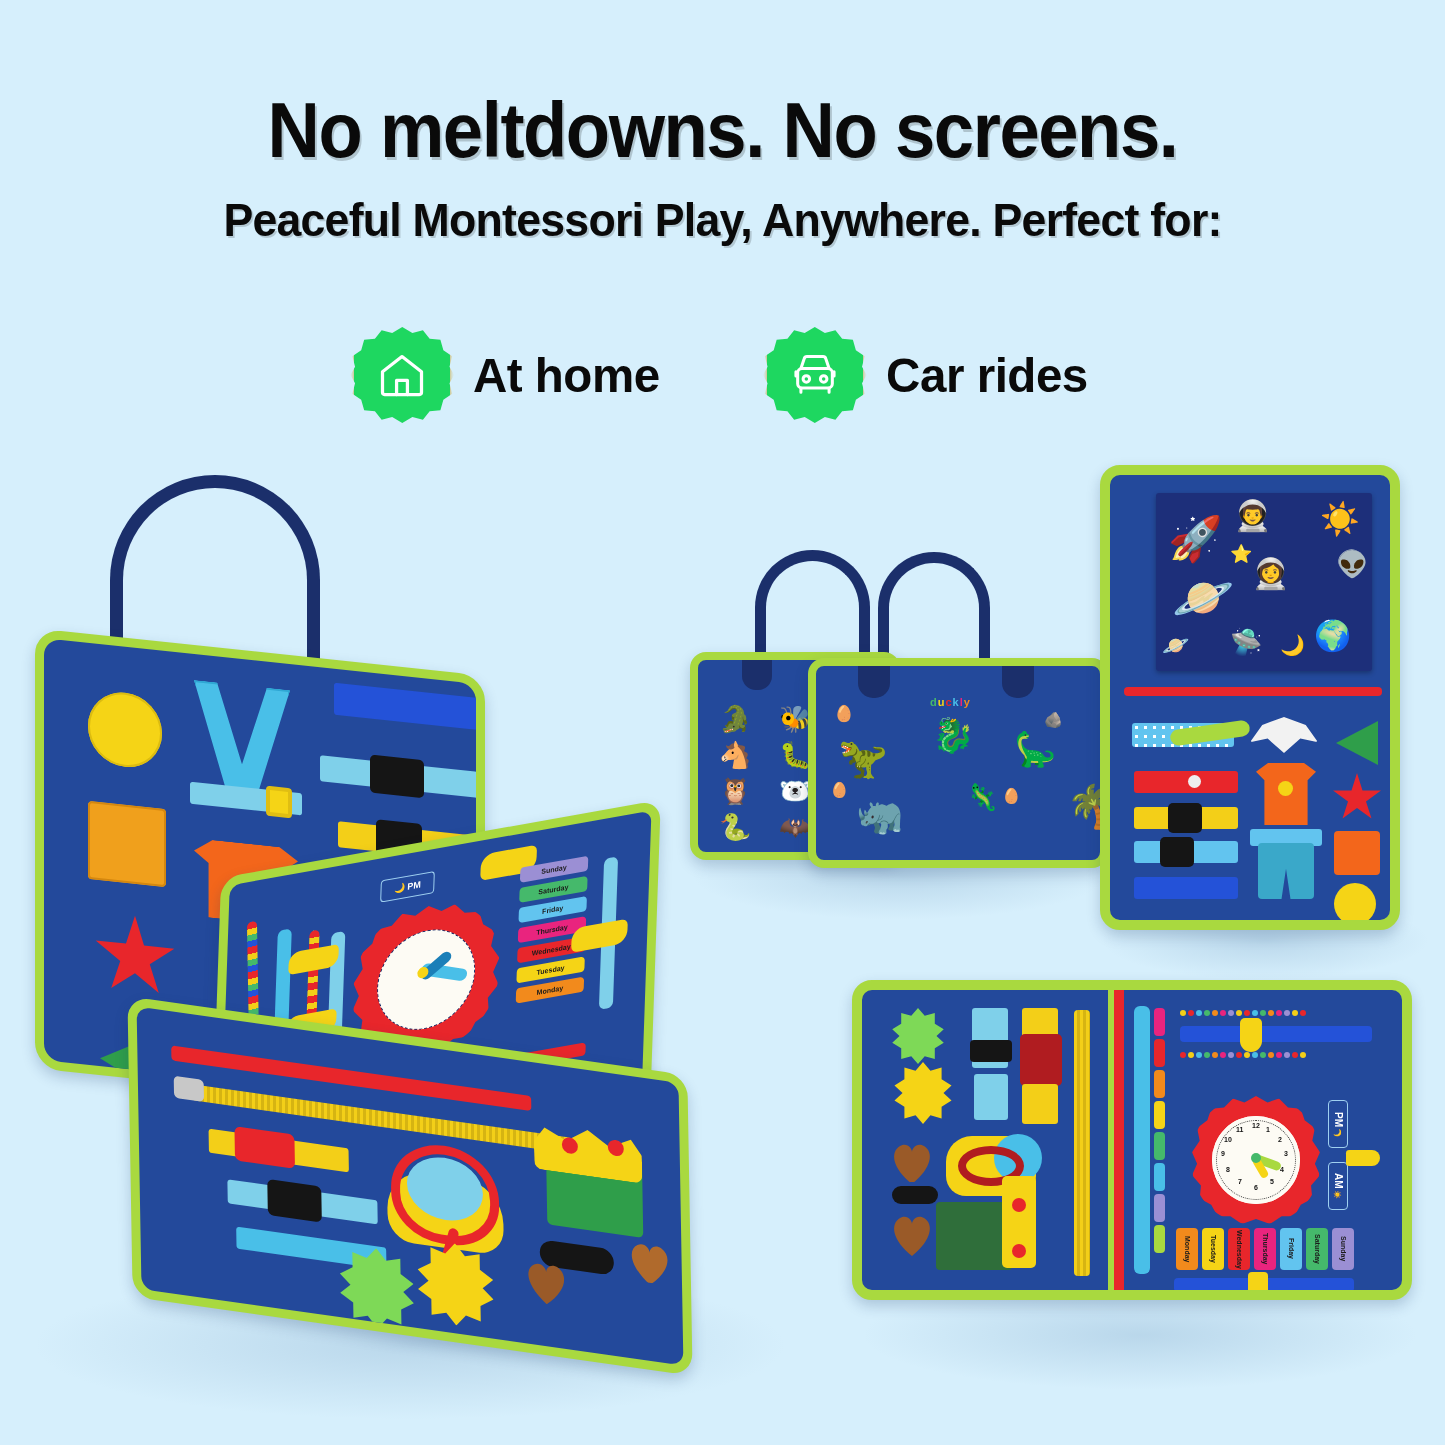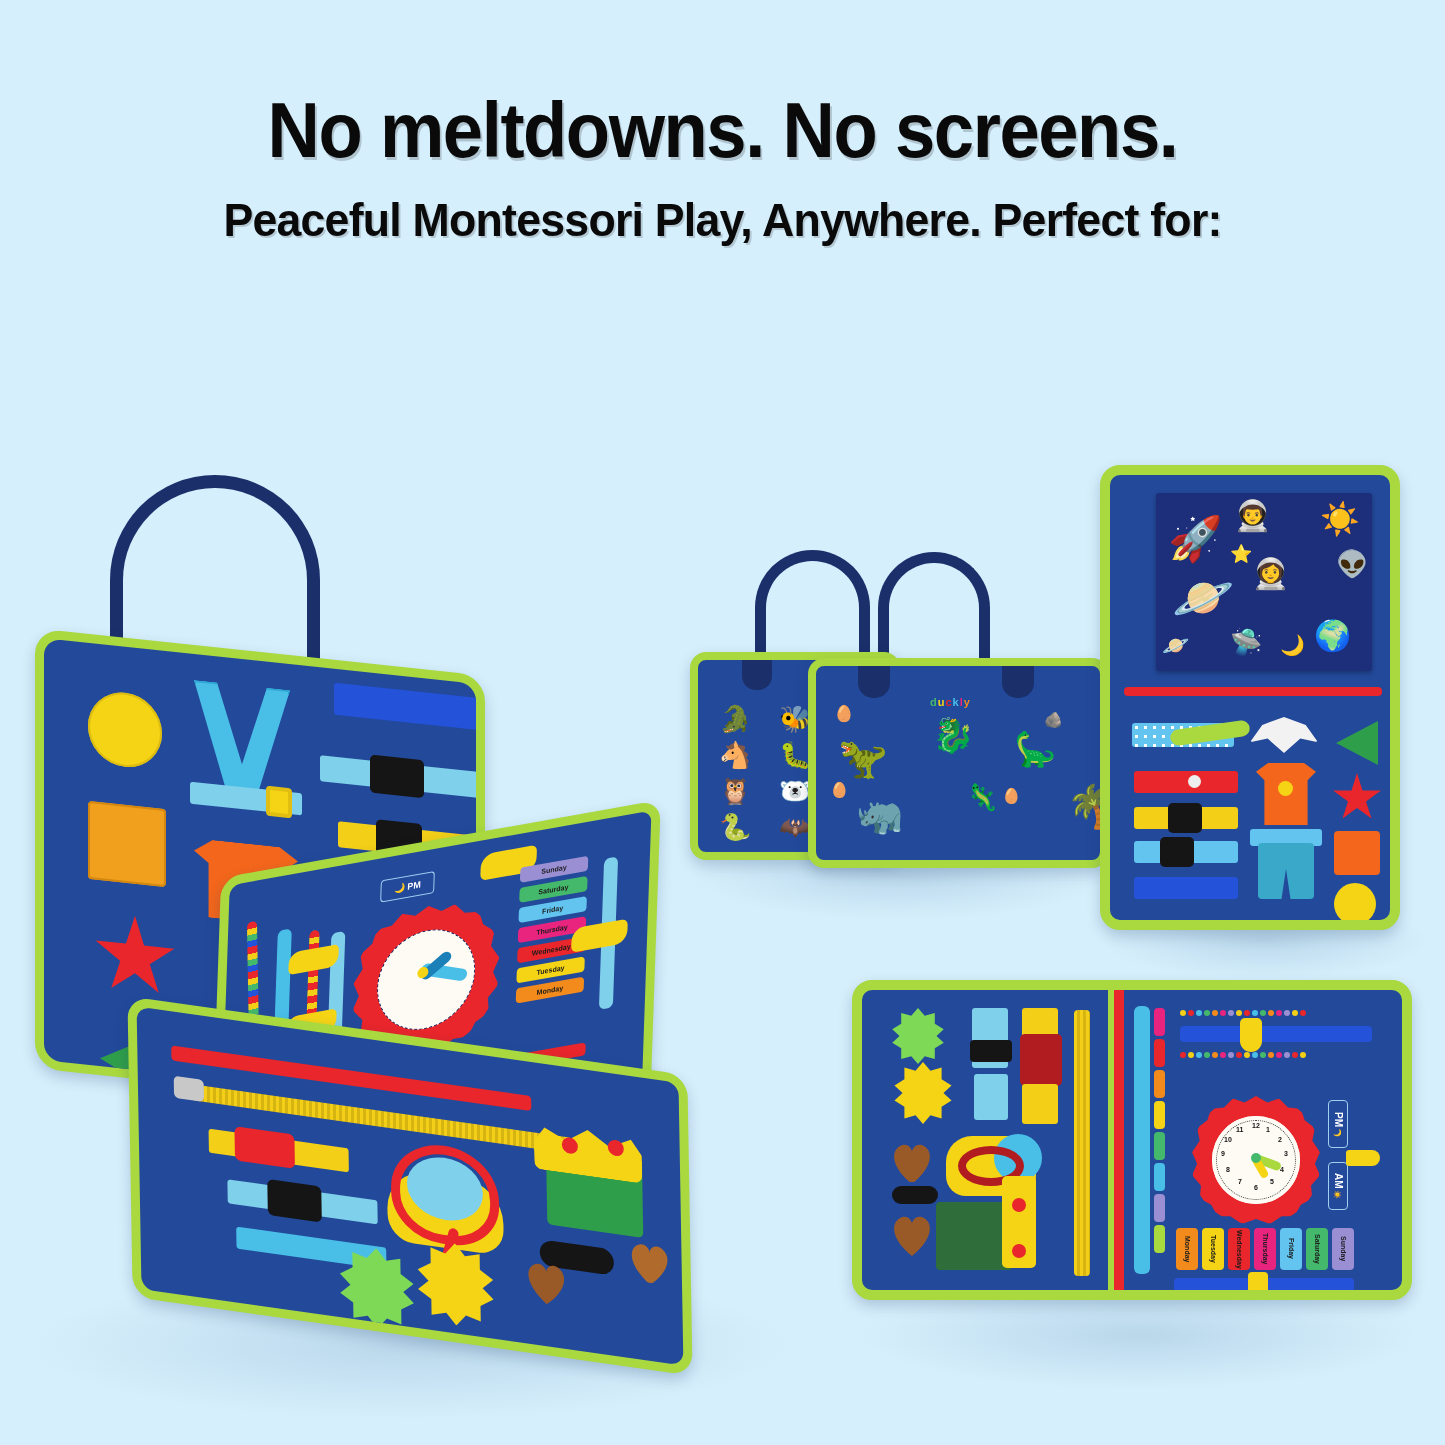--- a/index.html
+++ b/index.html
@@ -153,21 +153,45 @@
 </head>
 <body>
 
 <div id="page">
 
   <div class="headline">No meltdowns. No screens.</div>
   <div class="subhead">Peaceful Montessori Play, Anywhere. Perfect for:</div>
 
   <div class="badge-row">
 
-
+    <div class="badge-item">
+      <div class="badge-disc">
+        <div class="starburst"></div>
+        <svg viewBox="0 0 24 24" fill="none" stroke="#ffffff" stroke-width="1.5" stroke-linecap="round" stroke-linejoin="round">
+          <path d="M3 10.5 L12 3.5 L21 10.5 V20 a1 1 0 0 1-1 1 H4 a1 1 0 0 1-1-1 Z"></path>
+          <path d="M9.5 21 V14.5 h5 V21"></path>
+        </svg>
+      </div>
+      <div class="badge-label">At home</div>
+    </div>
+
+    <div class="badge-item">
+      <div class="badge-disc">
+        <div class="starburst"></div>
+        <svg viewBox="0 0 24 24" fill="none" stroke="#ffffff" stroke-width="1.4" stroke-linecap="round" stroke-linejoin="round">
+          <path d="M5.5 9 L7 4.5 a1.4 1.4 0 0 1 1.3-1 h7.4 a1.4 1.4 0 0 1 1.3 1 L18.5 9"></path>
+          <rect x="4" y="9" width="16" height="9" rx="2"></rect>
+          <circle cx="8" cy="13.8" r="1.5"></circle>
+          <circle cx="16" cy="13.8" r="1.5"></circle>
+          <path d="M5.5 18 v2 M18.5 18 v2"></path>
+          <path d="M3.2 10.5 v2 M20.8 10.5 v2"></path>
+        </svg>
+      </div>
+      <div class="badge-label">Car rides</div>
+    </div>
 
 
   </div>
 
   <div class="stage">
 
     <div class="shadow-blob" style="left:30px; top:830px; width:760px; height:150px;"></div>
     <div class="shadow-blob" style="left:690px; top:390px; width:420px; height:90px;"></div>
     <div class="shadow-blob" style="left:1100px; top:460px; width:330px; height:80px;"></div>
     <div class="shadow-blob" style="left:860px; top:840px; width:560px; height:110px;"></div>

